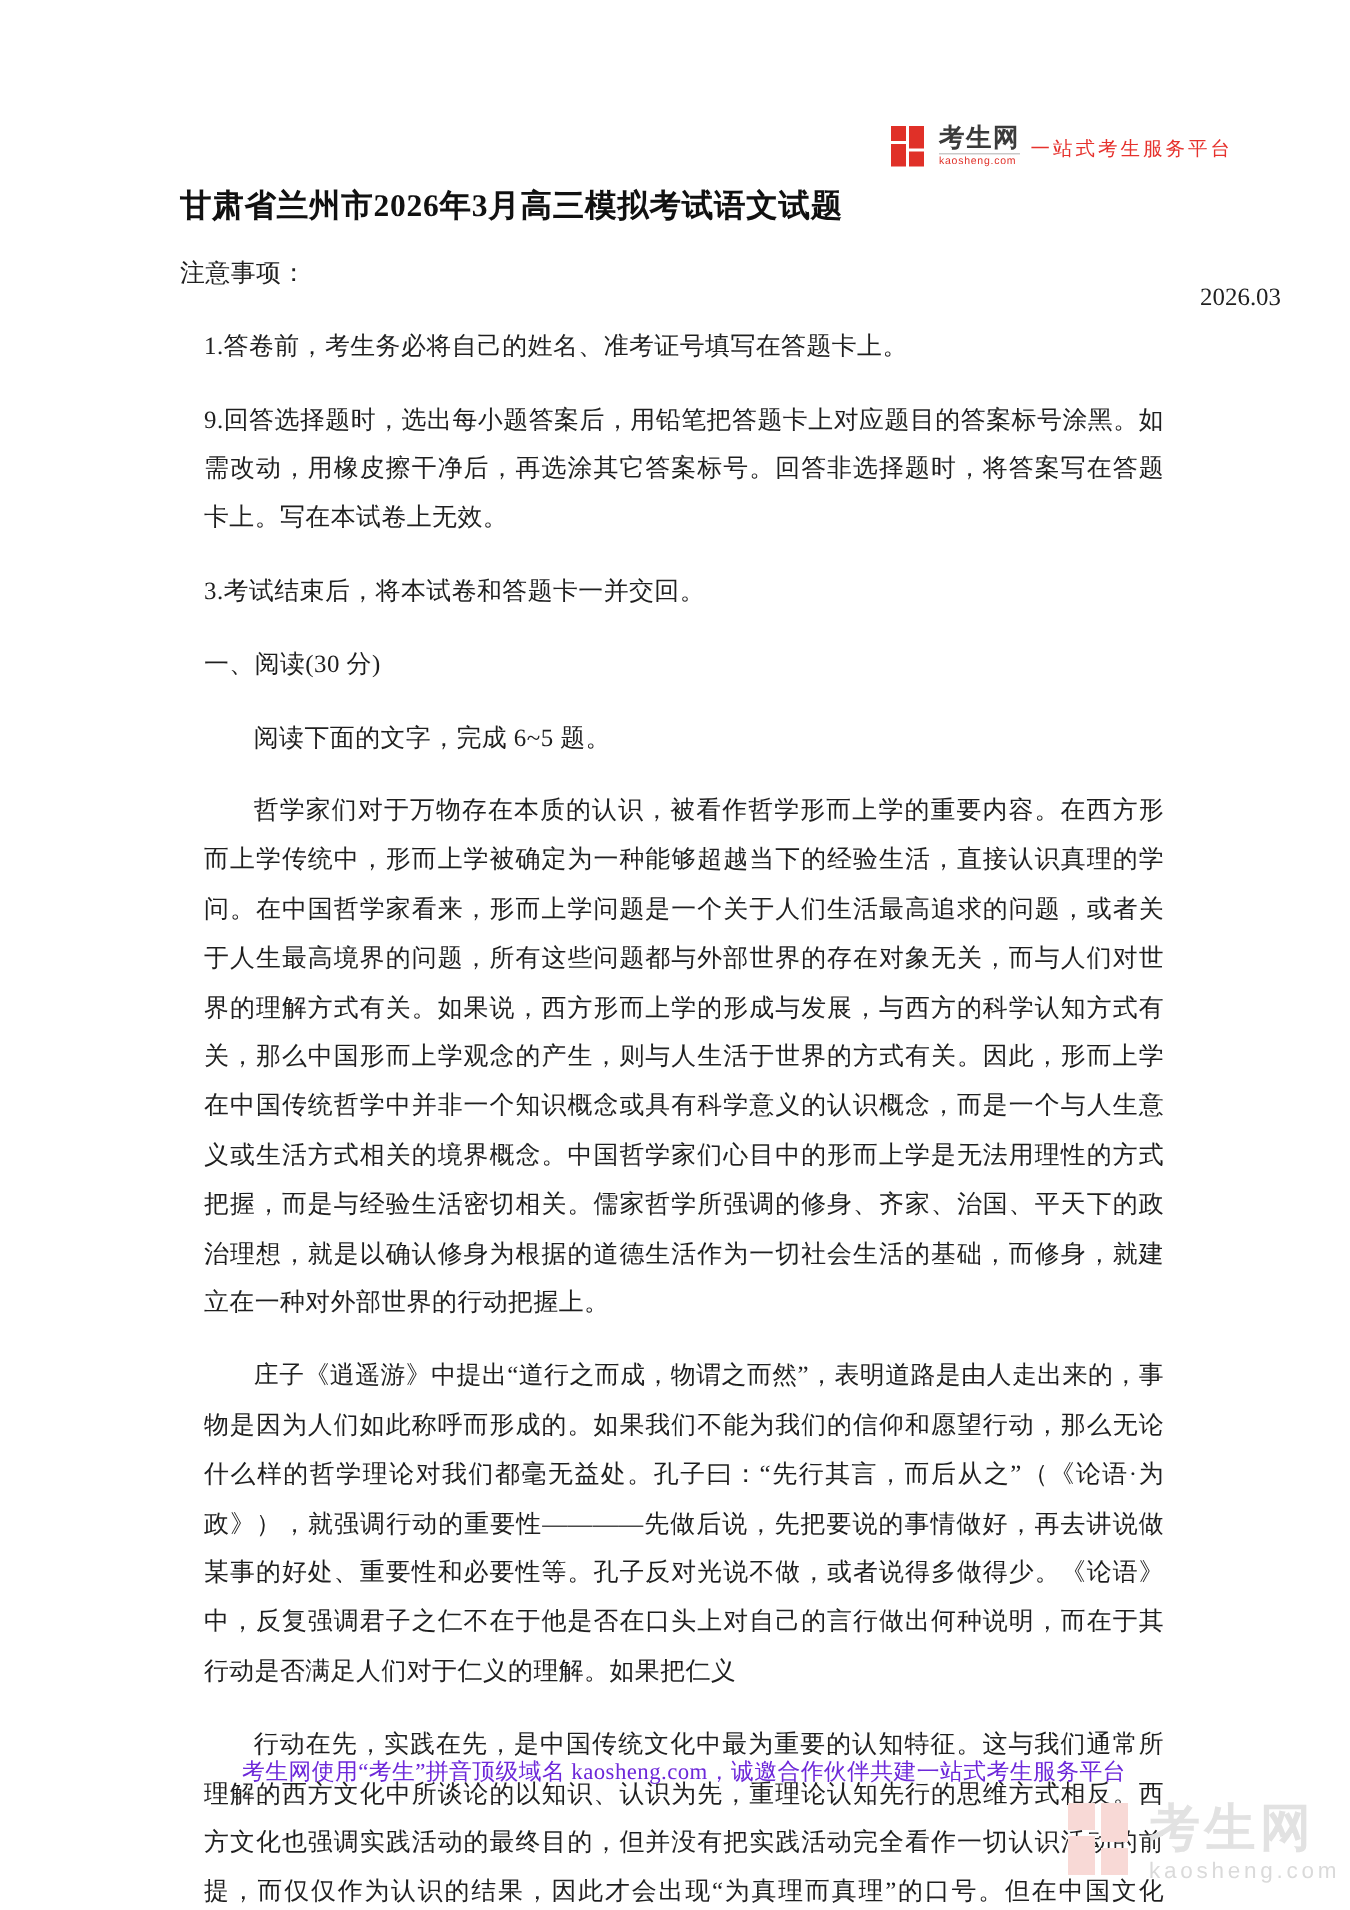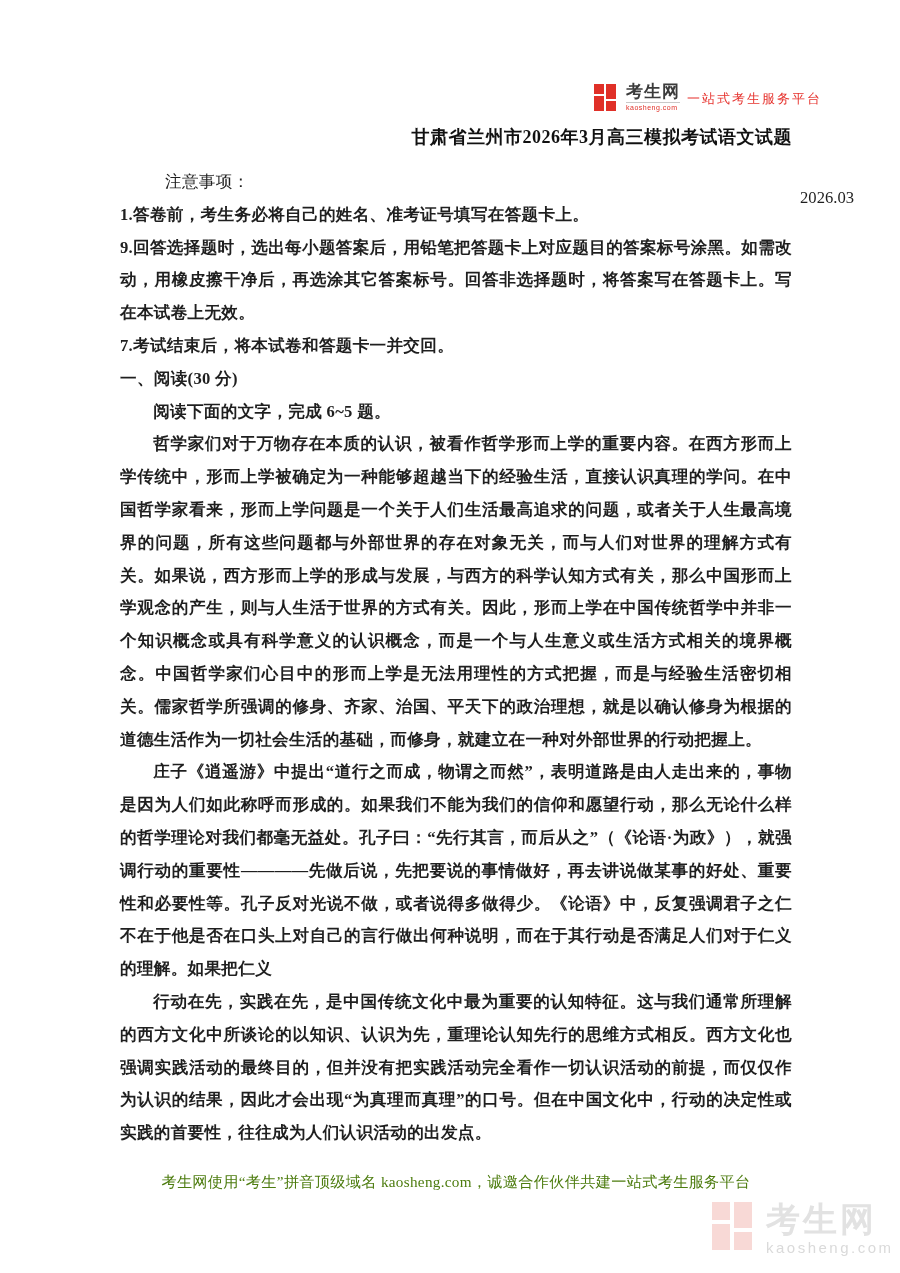--- a/index.html
+++ b/index.html
@@ -46,33 +46,33 @@
     padding-bottom:3px;white-space:nowrap;
   }
 
   
   .content{
     position:absolute;left:120px;top:122px;width:672px;
     font-size:16.6px;line-height:32.8px;letter-spacing:.3px;
     text-align:justify;
   }
   .doc-title{
-    font-size:18px;font-weight:bold;text-align:right;color:#111;
+    font-size:21px;font-weight:bold;text-align:left;color:#111;
     letter-spacing:.5px;line-height:30px;margin-bottom:14px;
   }
-  .meta-row{position:relative;margin-left:45px;}
+  .meta-row{position:relative;}
   .meta-date{position:absolute;right:-62px;top:16px;letter-spacing:0;}
-  .para{margin:0;font-weight:bold;}
+  .para{margin:16px;}
   .indent{text-indent:2em;}
   .last-cut{margin-bottom:0;}
 
   
   .page-footer{
     position:absolute;left:120px;top:1170px;width:672px;
-    font-size:15.2px;color:#4d7c0f;text-align:center;letter-spacing:.3px;
+    font-size:15.2px;color:#6d28d9;text-align:center;letter-spacing:.3px;
     line-height:24px;
   }
 
   
   .watermark{
     position:absolute;left:712px;top:1202px;
     display:flex;align-items:flex-start;gap:10px;
   }
   .wm-mark{position:relative;width:44px;height:48px;flex:0 0 auto;}
   .wm-mark .blk{position:absolute;background:var(--wm-pink);}
@@ -112,21 +112,21 @@
   <div class="content">
     <div class="doc-title">甘肃省兰州市2026年3月高三模拟考试语文试题</div>
 
     <div class="meta-row">
       <span>注意事项：</span>
       <span class="meta-date">2026.03</span>
     </div>
 
     <p class="para">1.答卷前，考生务必将自己的姓名、准考证号填写在答题卡上。</p>
     <p class="para">9.回答选择题时，选出每小题答案后，用铅笔把答题卡上对应题目的答案标号涂黑。如需改动，用橡皮擦干净后，再选涂其它答案标号。回答非选择题时，将答案写在答题卡上。写在本试卷上无效。</p>
-    <p class="para">7.考试结束后，将本试卷和答题卡一并交回。</p>
+    <p class="para">3.考试结束后，将本试卷和答题卡一并交回。</p>
 
     <p class="para">一、阅读(30 分)</p>
     <p class="para indent">阅读下面的文字，完成 6~5 题。</p>
 
     <p class="para indent">哲学家们对于万物存在本质的认识，被看作哲学形而上学的重要内容。在西方形而上学传统中，形而上学被确定为一种能够超越当下的经验生活，直接认识真理的学问。在中国哲学家看来，形而上学问题是一个关于人们生活最高追求的问题，或者关于人生最高境界的问题，所有这些问题都与外部世界的存在对象无关，而与人们对世界的理解方式有关。如果说，西方形而上学的形成与发展，与西方的科学认知方式有关，那么中国形而上学观念的产生，则与人生活于世界的方式有关。因此，形而上学在中国传统哲学中并非一个知识概念或具有科学意义的认识概念，而是一个与人生意义或生活方式相关的境界概念。中国哲学家们心目中的形而上学是无法用理性的方式把握，而是与经验生活密切相关。儒家哲学所强调的修身、齐家、治国、平天下的政治理想，就是以确认修身为根据的道德生活作为一切社会生活的基础，而修身，就建立在一种对外部世界的行动把握上。</p>
     <p class="para indent last-cut">庄子《逍遥游》中提出“道行之而成，物谓之而然”，表明道路是由人走出来的，事物是因为人们如此称呼而形成的。如果我们不能为我们的信仰和愿望行动，那么无论什么样的哲学理论对我们都毫无益处。孔子曰：“先行其言，而后从之”（《论语·为政》），就强调行动的重要性————先做后说，先把要说的事情做好，再去讲说做某事的好处、重要性和必要性等。孔子反对光说不做，或者说得多做得少。《论语》中，反复强调君子之仁不在于他是否在口头上对自己的言行做出何种说明，而在于其行动是否满足人们对于仁义的理解。如果把仁义</p>
     <p class="para indent">行动在先，实践在先，是中国传统文化中最为重要的认知特征。这与我们通常所理解的西方文化中所谈论的以知识、认识为先，重理论认知先行的思维方式相反。西方文化也强调实践活动的最终目的，但并没有把实践活动完全看作一切认识活动的前提，而仅仅作为认识的结果，因此才会出现“为真理而真理”的口号。但在中国文化中，行动的决定性或实践的首要性，往往成为人们认识活动的出发点。</p>
   </div>
 
   <div class="page-footer">考生网使用“考生”拼音顶级域名 kaosheng.com，诚邀合作伙伴共建一站式考生服务平台</div>

